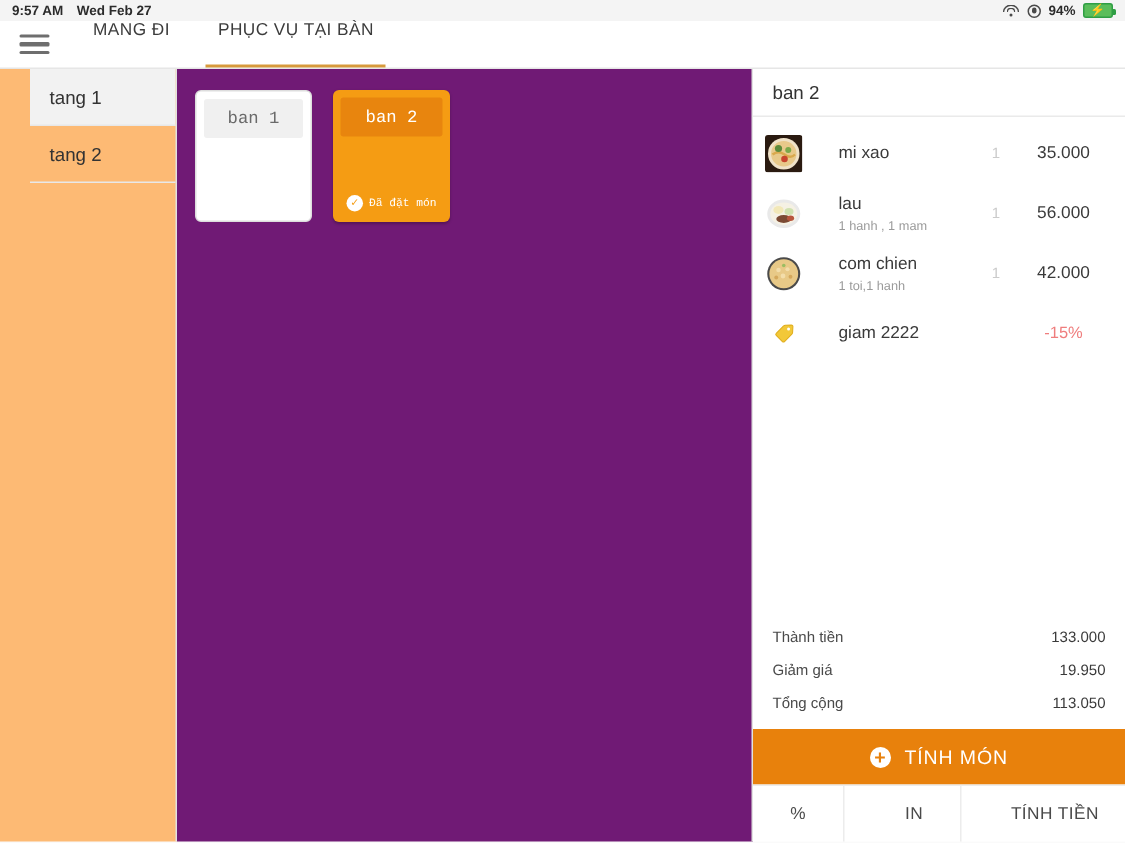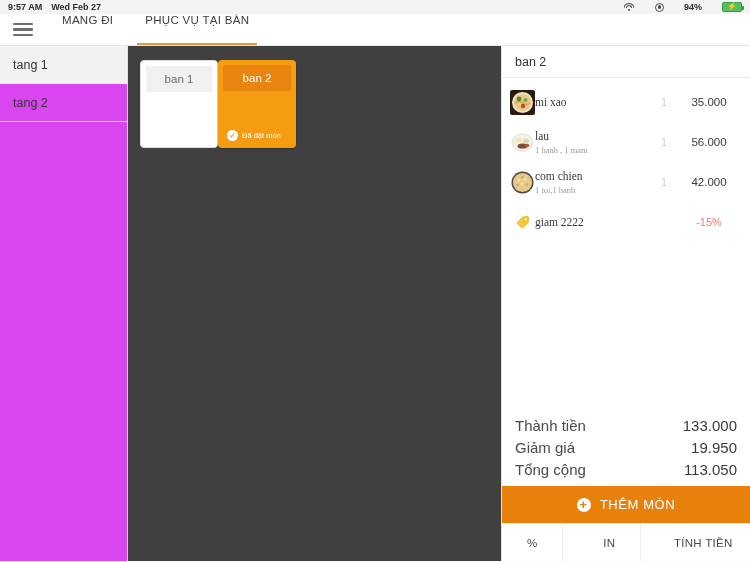--- a/index.html
+++ b/index.html
@@ -16,21 +16,21 @@
     height: 14px; width: 100%;
     background: #f4f4f4;
     display: flex; align-items: center;
     padding: 0 8px;
     font-size: 9px; color: #2b2b2b;
     font-weight: bold;
     justify-content: flex-end;
   }
   .sb-left { display: flex; align-items: center; gap: 9px; }
   .sb-spacer { flex: 1; }
-  .sb-right { display: flex; align-items: center; gap: 20px; }
+  .sb-right { display: flex; align-items: center; gap: 5px; }
   .wifi-ico { width: 11px; height: 9px; position: relative; display: inline-block; }
   .wifi-ico i {
     position: absolute; left: 50%; transform: translateX(-50%);
     border: 1.4px solid #4a4a4a; border-bottom: none;
     border-radius: 50% 50% 0 0 / 100% 100% 0 0;
   }
   .wifi-ico i.a { width: 11px; height: 5px; top: 0px; }
   .wifi-ico i.b { width: 6px;  height: 3px; top: 2.5px; }
   .wifi-dot { position: absolute; left: 50%; margin-left: -1px; top: 6px; width: 2px; height: 2px; background: #4a4a4a; border-radius: 50%; }
   .lock-ico { width: 9px; height: 9px; border: 1.3px solid #4a4a4a; border-radius: 50%; position: relative; }
@@ -61,33 +61,34 @@
   }
   .tab.active::after {
     content: ""; position: absolute; left: 8px; right: 8px; bottom: 0;
     height: 2.5px; background: #d79a3c;
   }
 
   
   .body { display: flex; height: calc(562px - 14px - 33px); }
 
   
-  .sidebar { width: 128px; background: #d946ef; border-right: 1px solid #e2e2e2; flex: none; }
+  .sidebar { width: 118px; background: #fdba74; border-right: 1px solid #e2e2e2; flex: none; padding-left: 20px; }
   .floor {
     height: 38px; display: flex; align-items: center;
     padding: 0 13px; font-size: 12.5px; color: #333333;
     border-bottom: 1px solid #e8e8e8; cursor: pointer;
   }
   .floor.selected { background: #f2f2f2; }
 
   
   .tables {
-    flex: 1; background: #404040; padding: 14px 0 0 12px;
-    display: flex; flex-wrap: wrap; align-content: flex-start; 
+    flex: 1; background: #701a75; padding: 14px 0 0 12px;
+    display: flex; flex-wrap: wrap; align-content: flex-start; gap: 14px;
     border-right: 1px solid #e2e2e2;
+    font-family: Liberation Mono, monospace;
   }
   .table-card {
     width: 78px; height: 88px; border-radius: 4px;
     display: flex; flex-direction: column; cursor: pointer;
     position: relative; overflow: hidden;
   }
   .table-card.free { background: #ffffff; border: 1px solid #dddddd; }
   .table-card.busy { background: #f59c13; box-shadow: 0 1px 2px rgba(0,0,0,.25); }
   .tc-head {
     height: 26px; display: flex; align-items: center; justify-content: center;
@@ -107,31 +108,31 @@
   
   .order { width: 248px; flex: none; background: #ffffff; display: flex; flex-direction: column; }
   .order-head {
     height: 32px; display: flex; align-items: center; padding: 0 13px;
     font-size: 12.5px; color: #333333; border-bottom: 1px solid #eaeaea;
   }
   .items { flex: 1; overflow: hidden; padding-top: 4px; }
   .item { display: flex; align-items: center; padding: 5px 13px 5px 8px; min-height: 40px; }
   .thumb { width: 25px; height: 25px; border-radius: 2px; flex: none; overflow: hidden; }
   .thumb svg { display: block; }
-  .it-main { flex: 1; padding-left: 0; min-width: 0; font-family: Liberation Serif, serif; }
+  .it-main { flex: 1; padding-left: 24px; min-width: 0; }
   .it-name { font-size: 11.5px; color: #3a3a3a; line-height: 14px; }
   .it-note { font-size: 8.5px; color: #9a9a9a; line-height: 12px; margin-top: 1px; }
   .it-qty { width: 34px; text-align: center; font-size: 10px; color: #cbcbcb; }
   .it-price { width: 56px; text-align: center; font-size: 11.5px; color: #3a3a3a; }
   .it-price.neg { color: #ef7d7d; font-size: 11px; }
   .tag-ico { width: 25px; display: flex; align-items: center; justify-content: center; }
 
   
   .totals { padding: 0 13px 6px 13px; }
-  .trow { display: flex; justify-content: space-between; align-items: center; height: 22px; font-size: 15px; color: #4a4a4a; }
+  .trow { display: flex; justify-content: space-between; align-items: center; height: 22px; font-size: 10px; color: #4a4a4a; }
   .trow .tval { color: #3a3a3a; }
 
   .add-btn {
     height: 37px; background: #e8810c; color: #ffffff;
     display: flex; align-items: center; justify-content: center; gap: 9px;
     font-size: 13px; letter-spacing: .6px; cursor: pointer;
   }
   .plus-ico {
     width: 14px; height: 14px; border-radius: 50%; background: #ffffff; color: #e8810c;
     font-size: 13px; line-height: 13px; text-align: center; font-weight: bold;
@@ -305,21 +306,21 @@
           <span class="tval">19.950</span>
         </div>
         <div class="trow">
           <span>Tổng cộng</span>
           <span class="tval">113.050</span>
         </div>
       </div>
 
       <div class="add-btn">
         <span class="plus-ico">+</span>
-        <span>THÊM MÓN</span>
+        <span>TÍNH MÓN</span>
       </div>
 
       <div class="actions">
         <div class="act">
           <span>%</span>
         </div>
         <div class="act">
           <span>IN</span>
         </div>
         <div class="act wide">

